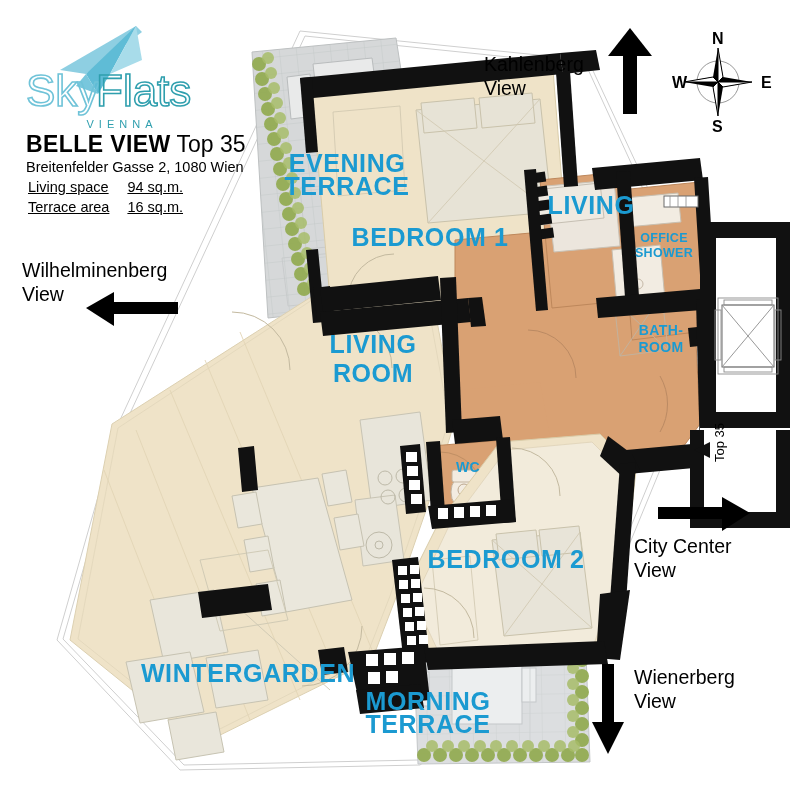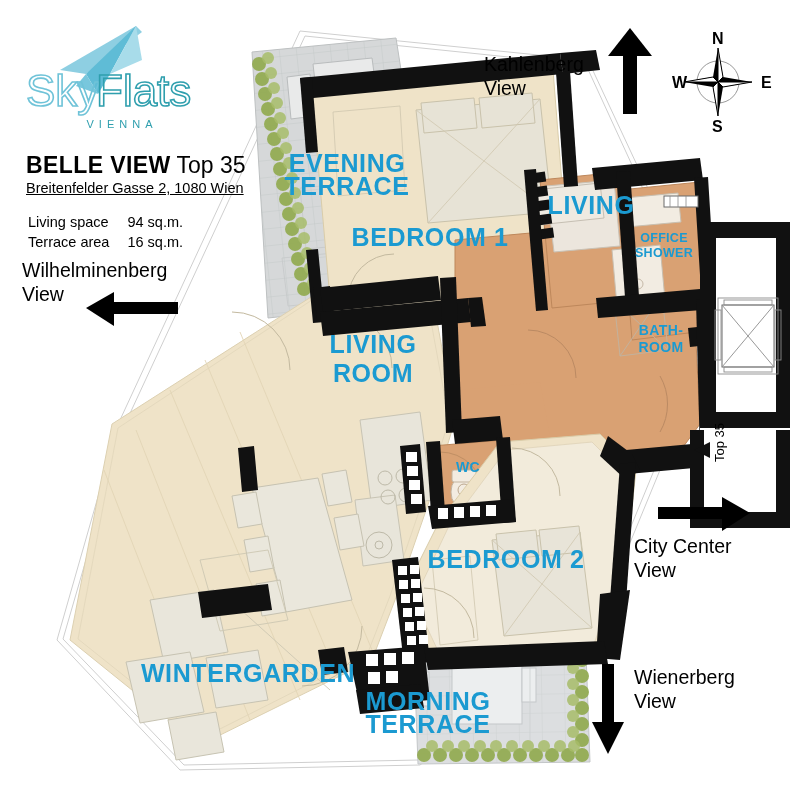--- a/index.html
+++ b/index.html
@@ -6,26 +6,26 @@
   html,body{margin:0;padding:0;background:#ffffff;}
   body{
     width:799px;height:800px;
     font-family:"Liberation Sans", sans-serif;
     overflow:hidden;position:relative;
   }
   #stage{position:absolute;left:0;top:0;width:799px;height:800px;background:#fff;}
   svg#plan{position:absolute;left:0;top:0;width:799px;height:800px;}
 
   
-  .info{position:absolute;left:26px;top:152px;width:270px;}
+  .info{position:absolute;left:26px;top:131px;width:270px;}
   .title-line{font-size:23px;line-height:26px;color:#000;white-space:nowrap;}
   .title-strong{font-weight:bold;letter-spacing:.4px;}
   .title-light{font-weight:normal;}
-  .addr{font-size:14.5px;line-height:18px;color:#000;margin-top:1px;white-space:nowrap;text-decoration:underline;}
-  .areas{margin-top:14px;font-size:14.5px;line-height:18px;color:#000;}
+  .addr{font-size:14.5px;line-height:18px;color:#000;margin-top:1px;white-space:nowrap;}
+  .areas{font-size:14.5px;line-height:18px;color:#000;text-decoration:underline;}
   .areas td{padding:0;font-size:14.5px;color:#000;}
   .areas td.k{padding-right:16px;white-space:nowrap;}
   .areas td.v{white-space:nowrap;}
 
   
   .logo{position:absolute;left:22px;top:22px;width:200px;height:112px;}
   .logo-word{position:absolute;left:0;top:44px;width:200px;height:52px;}
   .logo-vienna{position:absolute;left:0;top:96px;width:200px;text-align:center;
     font-size:11px;letter-spacing:5px;color:#2f9fae;font-weight:normal;}
 

